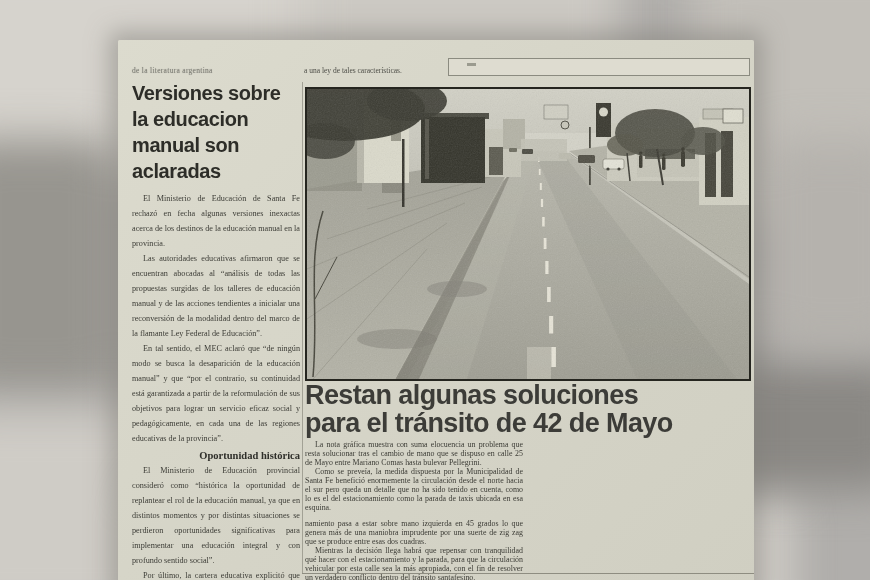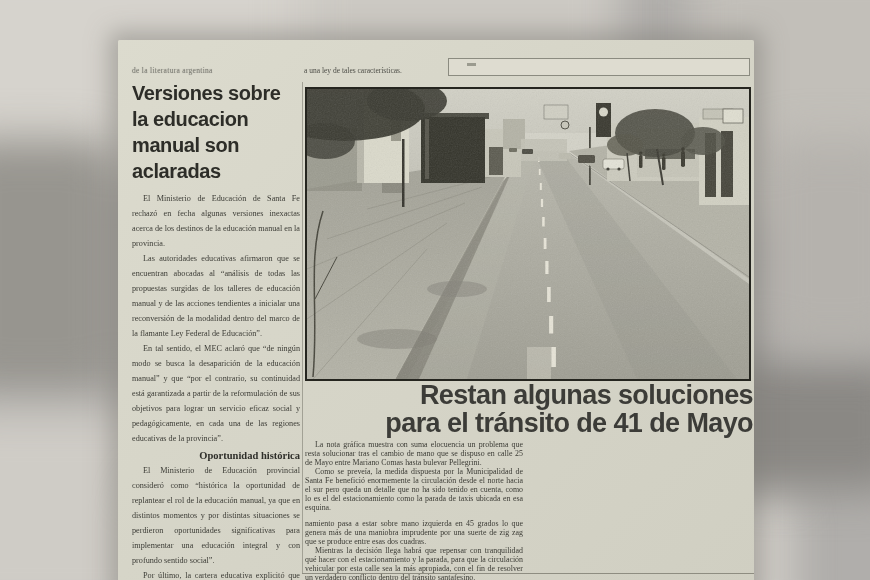--- a/index.html
+++ b/index.html
@@ -38,21 +38,21 @@
   .body-text p{margin:0;font-size:8.2px;line-height:15px;text-align:justify;
     text-indent:11px;color:#3c3c36;}
   .subhead{font-size:10.5px;font-weight:bold;color:#2f2f2a;margin:4px 0 2px 0;text-align:right;}
 
   .photo{position:absolute;left:187px;top:47px;width:442px;height:290px;
     border:2px solid #25251f;box-sizing:content-box;background:#c6c5ba;}
   .photo svg{display:block;}
 
   .headline2{position:absolute;left:187px;top:341px;width:448px;
     font-family:"Liberation Sans", sans-serif;font-weight:bold;color:#3c3c38;
-    font-size:27px;line-height:28px;letter-spacing:-.6px;text-align:right;}
+    font-size:27px;line-height:28px;letter-spacing:-.6px;}
   .article-cols{position:absolute;left:187px;top:400px;width:449px;display:flex;gap:7px;flex-direction:column;}
   .article-cols .col{width:218px;}
   .article-cols p{margin:0;font-size:7.9px;line-height:9px;text-align:justify;
     text-indent:10px;color:#3b3b35;}
   .article-cols p.no-indent{text-indent:0;}
 </style>
 </head>
 <body>
 
 <div class="stage">
@@ -230,21 +230,21 @@
           <circle cx="356.7" cy="66" r="1.7"></circle>
           <circle cx="376" cy="60" r="1.9"></circle>
         </g>
 
         <rect x="0" y="0" width="442" height="290" filter="url(#grain)" opacity=".5"></rect>
       </svg>
     </div>
 
     <div class="headline2">
       <div>Restan algunas soluciones</div>
-      <div>para el tránsito de 41 de Mayo</div>
+      <div>para el tránsito de 42 de Mayo</div>
     </div>
 
     <div class="article-cols">
       <div class="col">
         <p>La nota gráfica muestra con suma elocuencia un problema que resta solucionar tras el cambio de mano que se dispuso en calle 25 de Mayo entre Mariano Comas hasta bulevar Pellegrini.</p>
         <p>Como se preveía, la medida dispuesta por la Municipalidad de Santa Fe benefició enormemente la circulación desde el norte hacia el sur pero queda un detalle que no ha sido tenido en cuenta, como lo es el del estacionamiento como la parada de taxis ubicada en esa esquina.</p>
       </div>
       <div class="col">
         <p class="no-indent">namiento pasa a estar sobre mano izquierda en 45 grados lo que genera más de una maniobra imprudente por una suerte de zig zag que se produce entre esas dos cuadras.</p>
         <p>Mientras la decisión llega habrá que repensar con tranquilidad qué hacer con el estacionamiento y la parada, para que la circulación vehicular por esta calle sea la más apropiada, con el fin de resolver un verdadero conflicto dentro del tránsito santafesino.</p>

